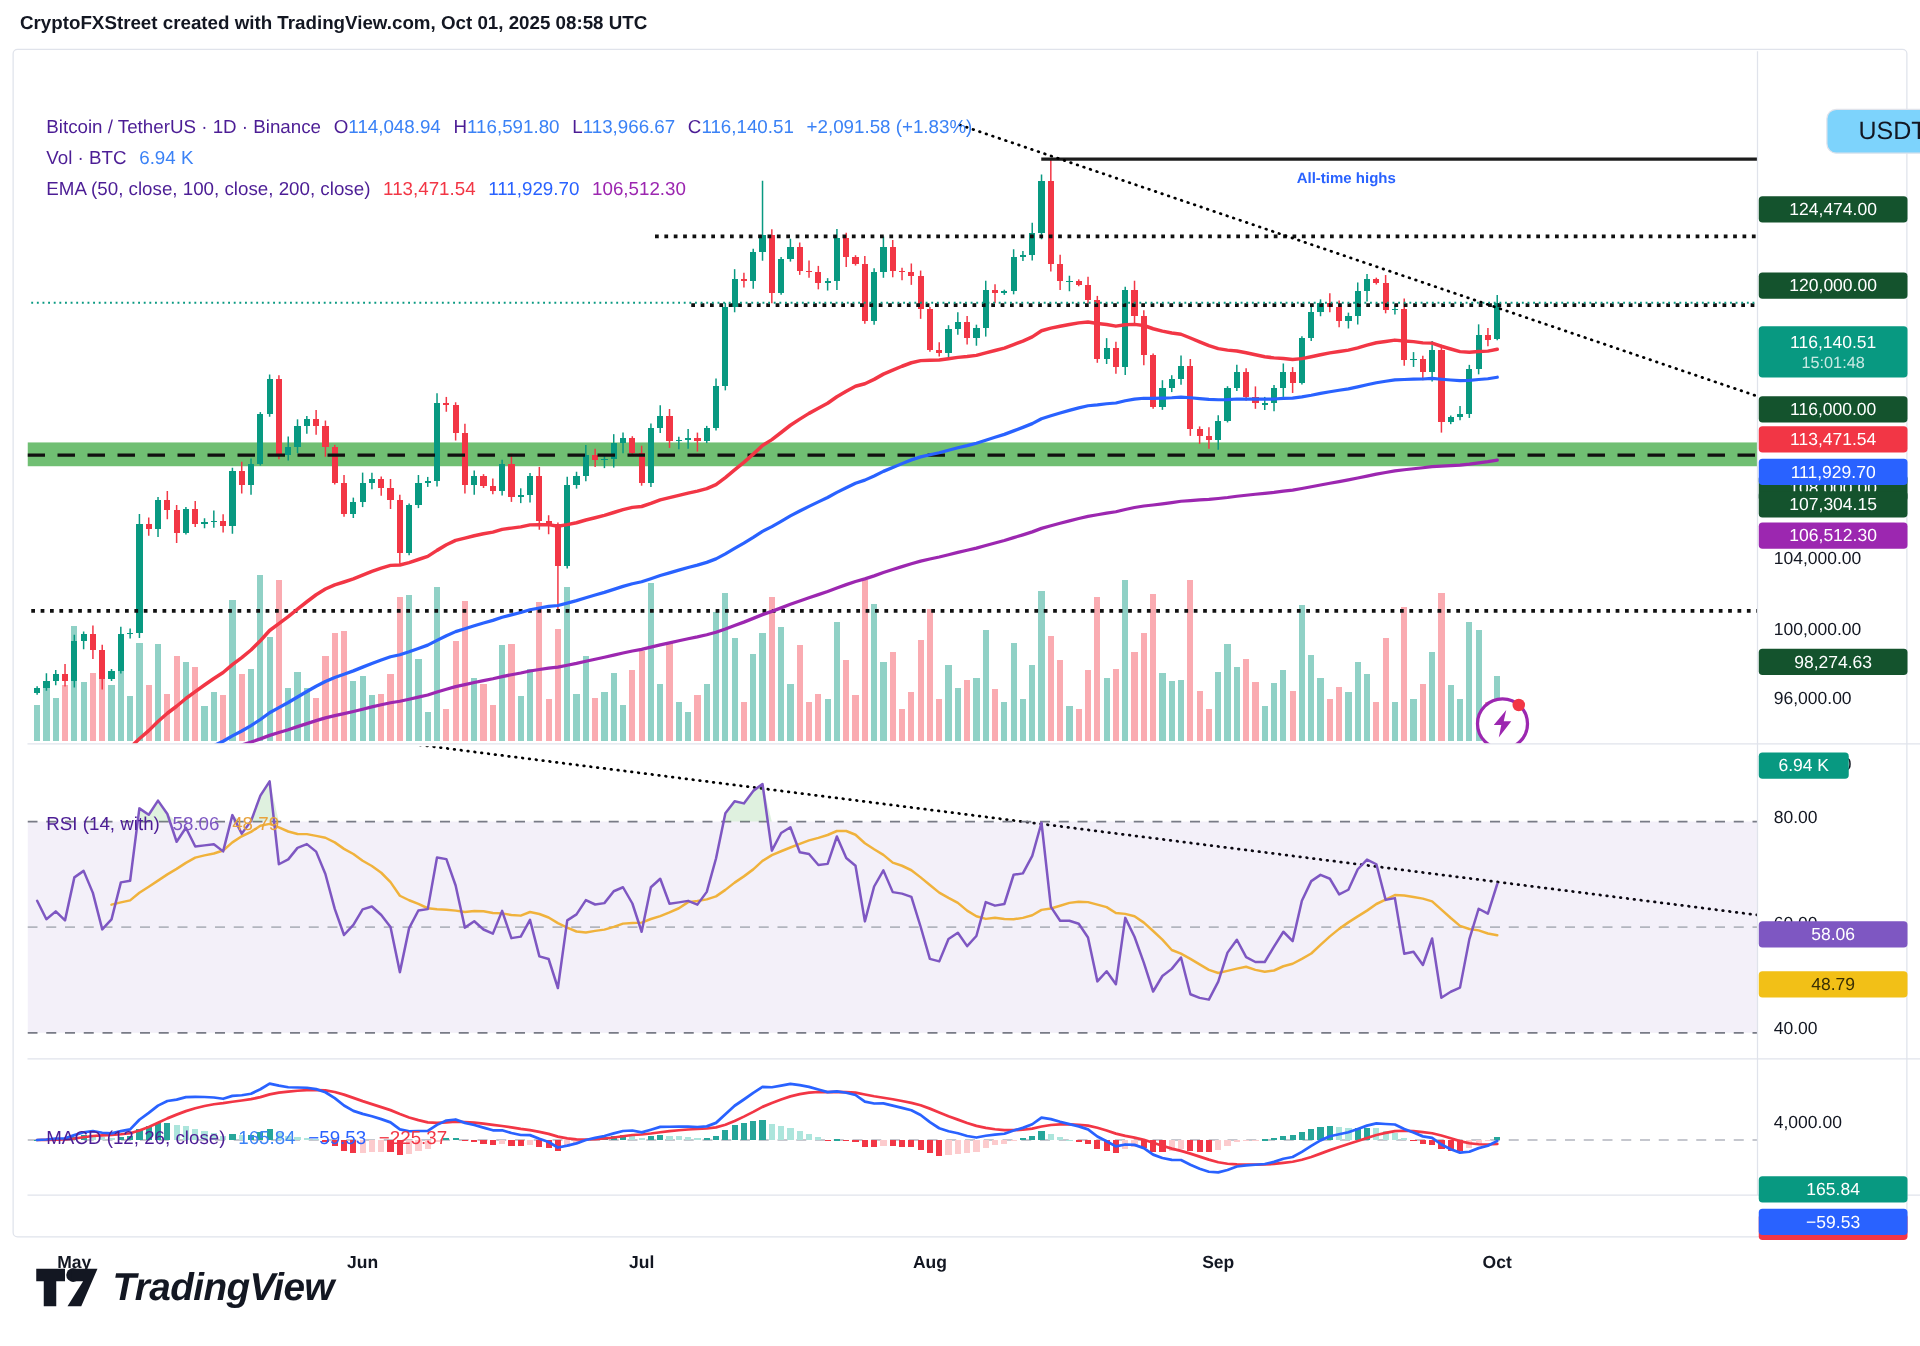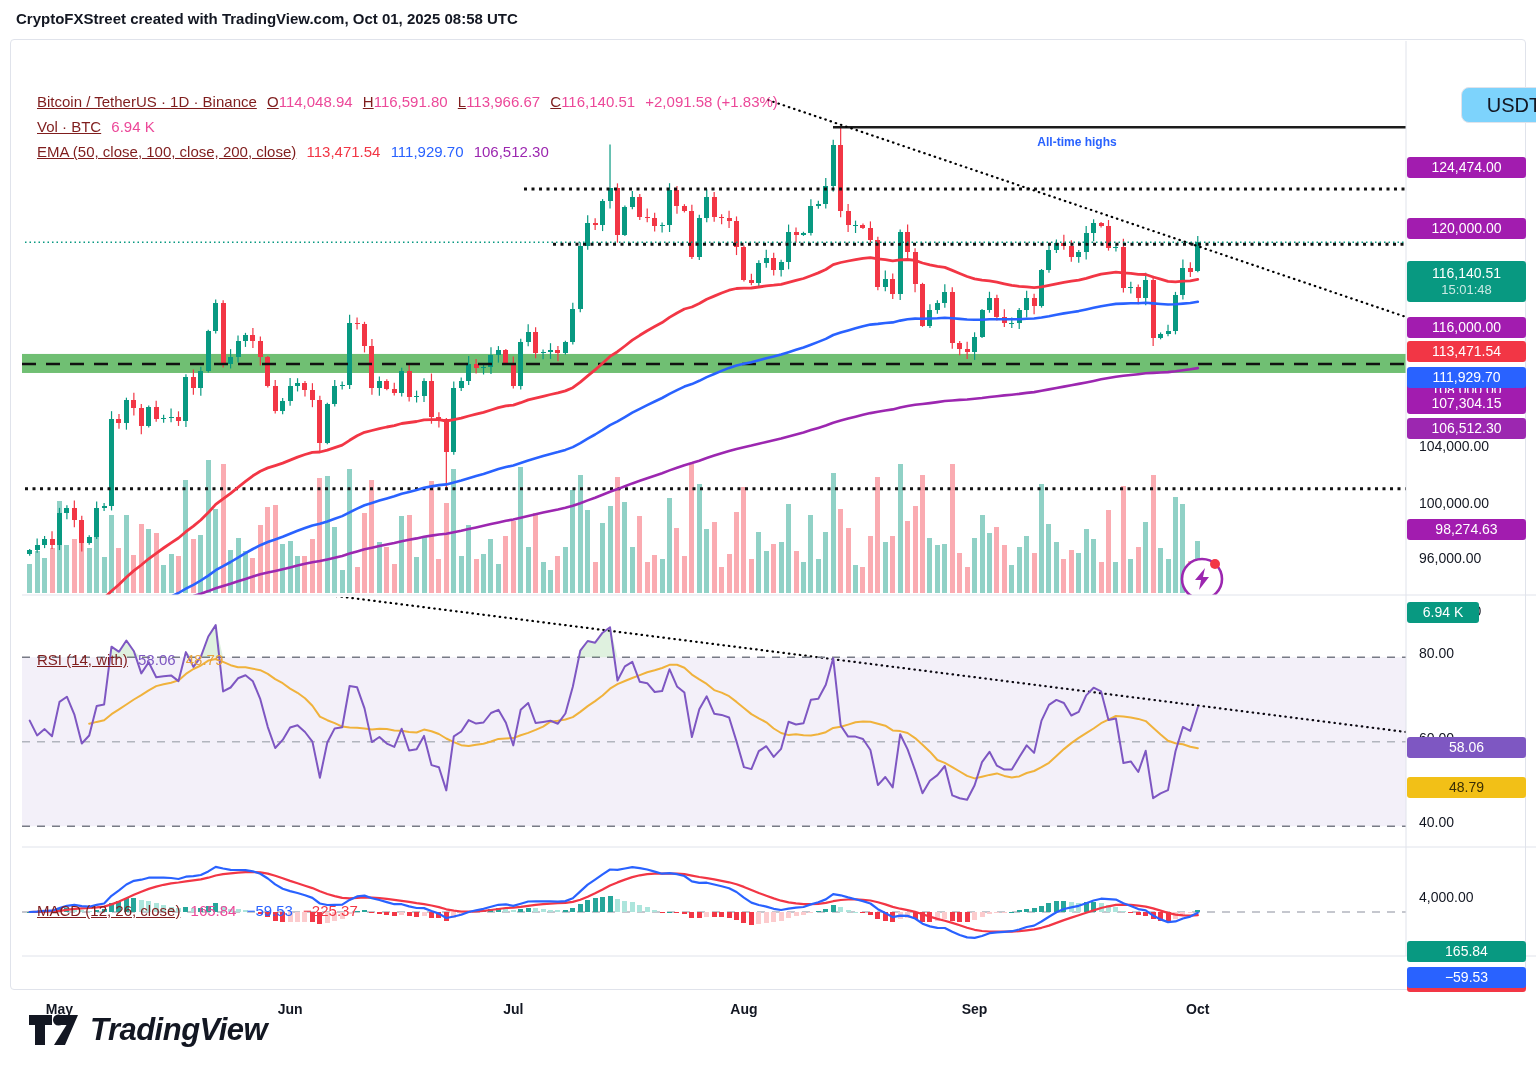--- a/index.html
+++ b/index.html
@@ -5,35 +5,35 @@
   html,body{margin:0;padding:0;background:#ffffff;}
   body{width:1536px;height:1077px;position:relative;overflow:hidden;
        font-family:"Liberation Sans", sans-serif;color:#131722;}
   #stage{position:absolute;inset:0;padding-left:48px;}
   #topbar{position:absolute;left:16px;top:10px;font-size:15px;font-weight:700;color:#131722;}
   #card{position:absolute;left:10px;top:39px;width:1516px;height:951px;background:#fff;
         border:1px solid #E0E3EB;border-radius:4px;box-sizing:border-box;}
   #chartsvg{position:absolute;left:0;top:0;z-index:1;}
   .legend{position:absolute;z-index:5;font-size:15px;white-space:nowrap;}
   .legend span{margin-right:6px;}
-  .lg-dark{color:#7f1d1d;text-decoration:underline;}
-  .lg-teal{color:#ec4899;}
+  .lg-dark{color:#4c1d95;}
+  .lg-teal{color:#3b82f6;}
   .lg-red{color:#F23645;}
   .lg-blue{color:#2962FF;}
   .lg-purple{color:#9C27B0;}
   .lg-rsip{color:#7E57C2;}
   .lg-yel{color:#E8A33D;}
   #annotation{position:absolute;left:1066px;top:102px;transform:translate(-50%,-50%);
       font-size:12px;font-weight:700;color:#2962FF;z-index:5;}
   #usdt{position:absolute;left:1450px;top:47px;width:104px;height:34px;border:1px solid #E0E3EB;
       border-radius:8px;display:flex;align-items:center;justify-content:center;font-size:20px;
       color:#131722;background:#7dd3fc;z-index:6;cursor:pointer;}
   .badge{position:absolute;left:1396px;width:119px;height:21px;border-radius:3px;display:flex;
       align-items:center;justify-content:center;font-size:14px;color:#fff;z-index:3;box-sizing:border-box;}
-  .badge.b-black{background:#a21caf;}
+  .badge.b-black{background:#14532d;}
   .badge.b-teal{background:#089981;}
   .badge.b-red{background:#F23645;}
   .badge.b-blue{background:#2962FF;}
   .badge.b-purple{background:#9C27B0;}
   .badge.b-rsipurple{background:#7E57C2;}
   .badge.b-yellow{background:#F2C017;color:#3a2f05;}
   .badge.behind{z-index:2;}
   .badge.big{height:41px;flex-direction:column;line-height:1.2;z-index:4;}
   .badge.big .sub{font-size:13px;color:rgba(255,255,255,.78);}
   .badge.narrow{width:72px;z-index:4;}

